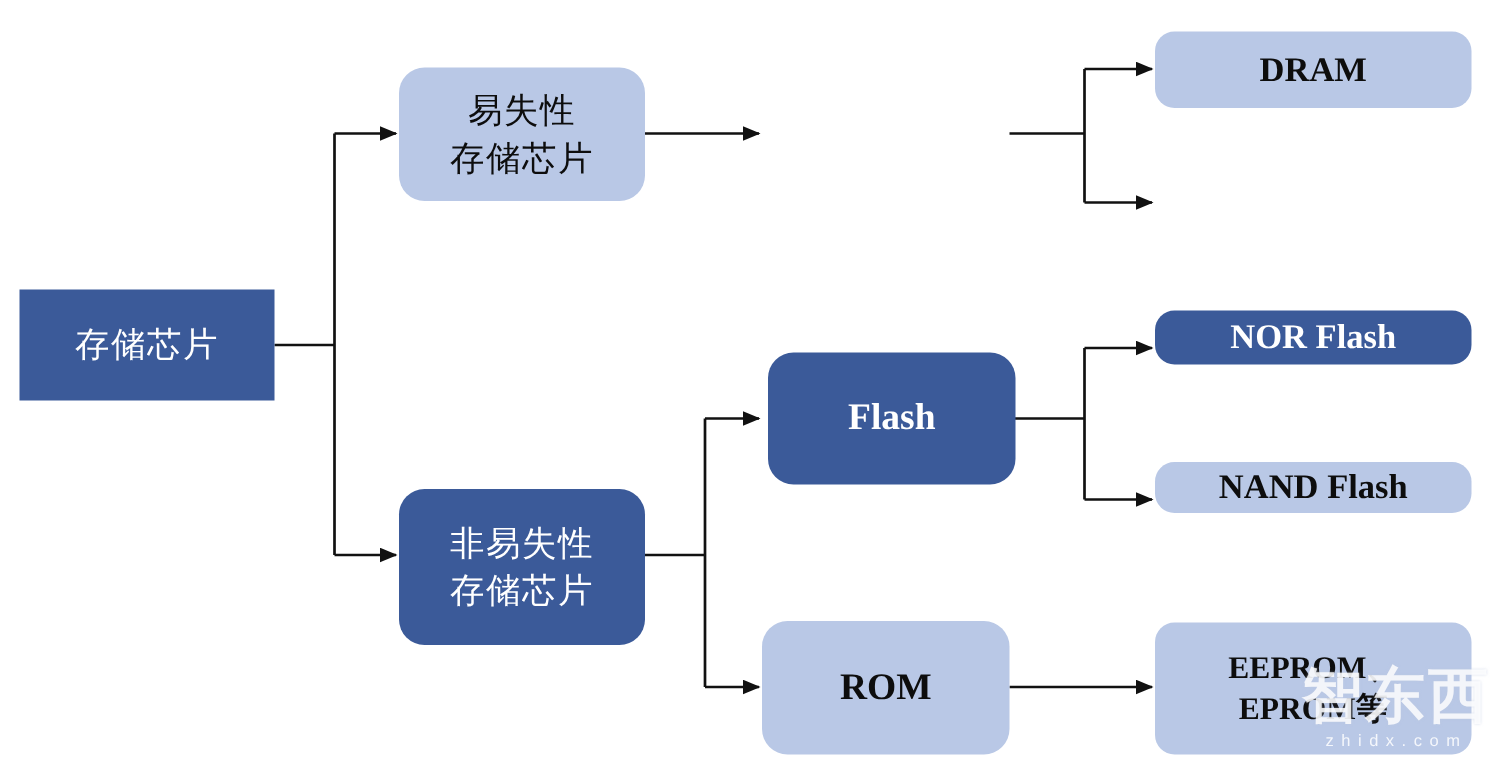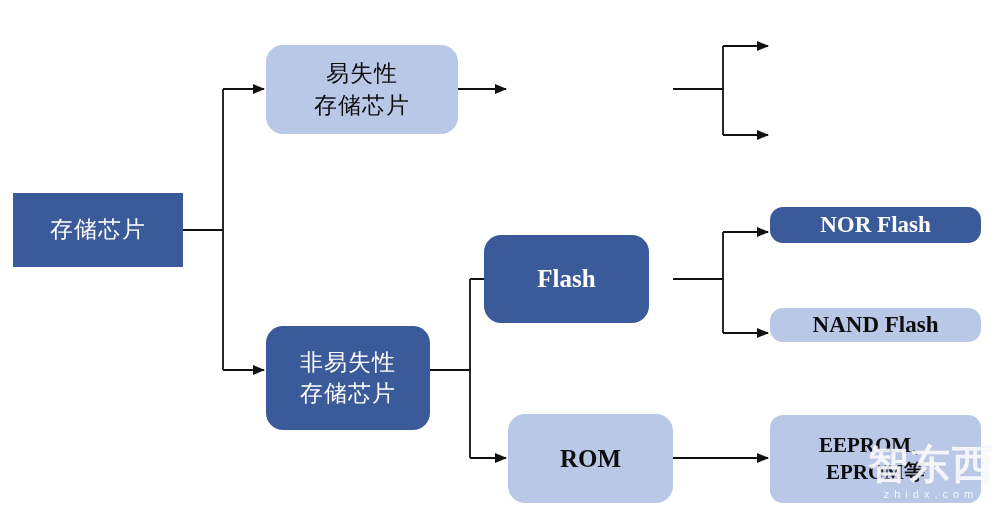--- a/index.html
+++ b/index.html
@@ -19,26 +19,26 @@
   .node .lbl{white-space:pre-line;}
   .dark{background:#3B5A99;color:#ffffff;}
   .light{background:#B9C8E6;color:#0d0d0d;}
   .rounded{border-radius:17px;}
   .rounded-sm{border-radius:13px;}
   .cn{font-size:23px;line-height:1.35;letter-spacing:1px;}
   .en{font-weight:bold;}
 
   
   #n-root       {left:13px;  top:193px; width:170px; height:74px;  border-radius:0;}
-  #n-volatile   {left:266px; top:45px;  width:192px; height:89px;}
+  #n-volatile   {left:266px; top:45px;  width:164px; height:89px;}
   #n-ram        {left:508px; top:45px;  width:165px; height:88px; font-size:25px;}
   #n-dram       {left:770px; top:21px;  width:211px; height:51px; font-size:23px;}
   #n-sram       {left:770px; top:109px; width:211px; height:51px; font-size:23px;}
   #n-nonvolatile{left:266px; top:326px; width:164px; height:104px;}
-  #n-flash      {left:484px; top:235px; width:165px; height:88px; font-size:25px;}
+  #n-flash      {left:512px; top:235px; width:165px; height:88px; font-size:25px;}
   #n-nor        {left:770px; top:207px; width:211px; height:36px; font-size:23px;}
   #n-nand       {left:770px; top:308px; width:211px; height:34px; font-size:23px;}
   #n-rom        {left:508px; top:414px; width:165px; height:89px; font-size:25px;}
   #n-eeprom     {left:770px; top:415px; width:211px; height:88px; font-size:21px; line-height:1.3;}
 
   .watermark{
     position:absolute;left:856px;top:442px;width:150px;
     text-align:center;
     color:rgba(255,255,255,0.82);
     pointer-events:none;
@@ -90,20 +90,23 @@
   <div id="n-root" class="node dark cn">
     <span class="lbl">存储芯片</span>
   </div>
 
   <div id="n-volatile" class="node light rounded cn">
     <span class="lbl">易失性
 存储芯片</span>
   </div>
 
 
+  <div id="n-dram" class="node light rounded-sm en">
+    <span class="lbl">DRAM</span>
+  </div>
 
 
   <div id="n-nonvolatile" class="node dark rounded cn">
     <span class="lbl">非易失性
 存储芯片</span>
   </div>
 
   <div id="n-flash" class="node dark rounded en">
     <span class="lbl">Flash</span>
   </div>

